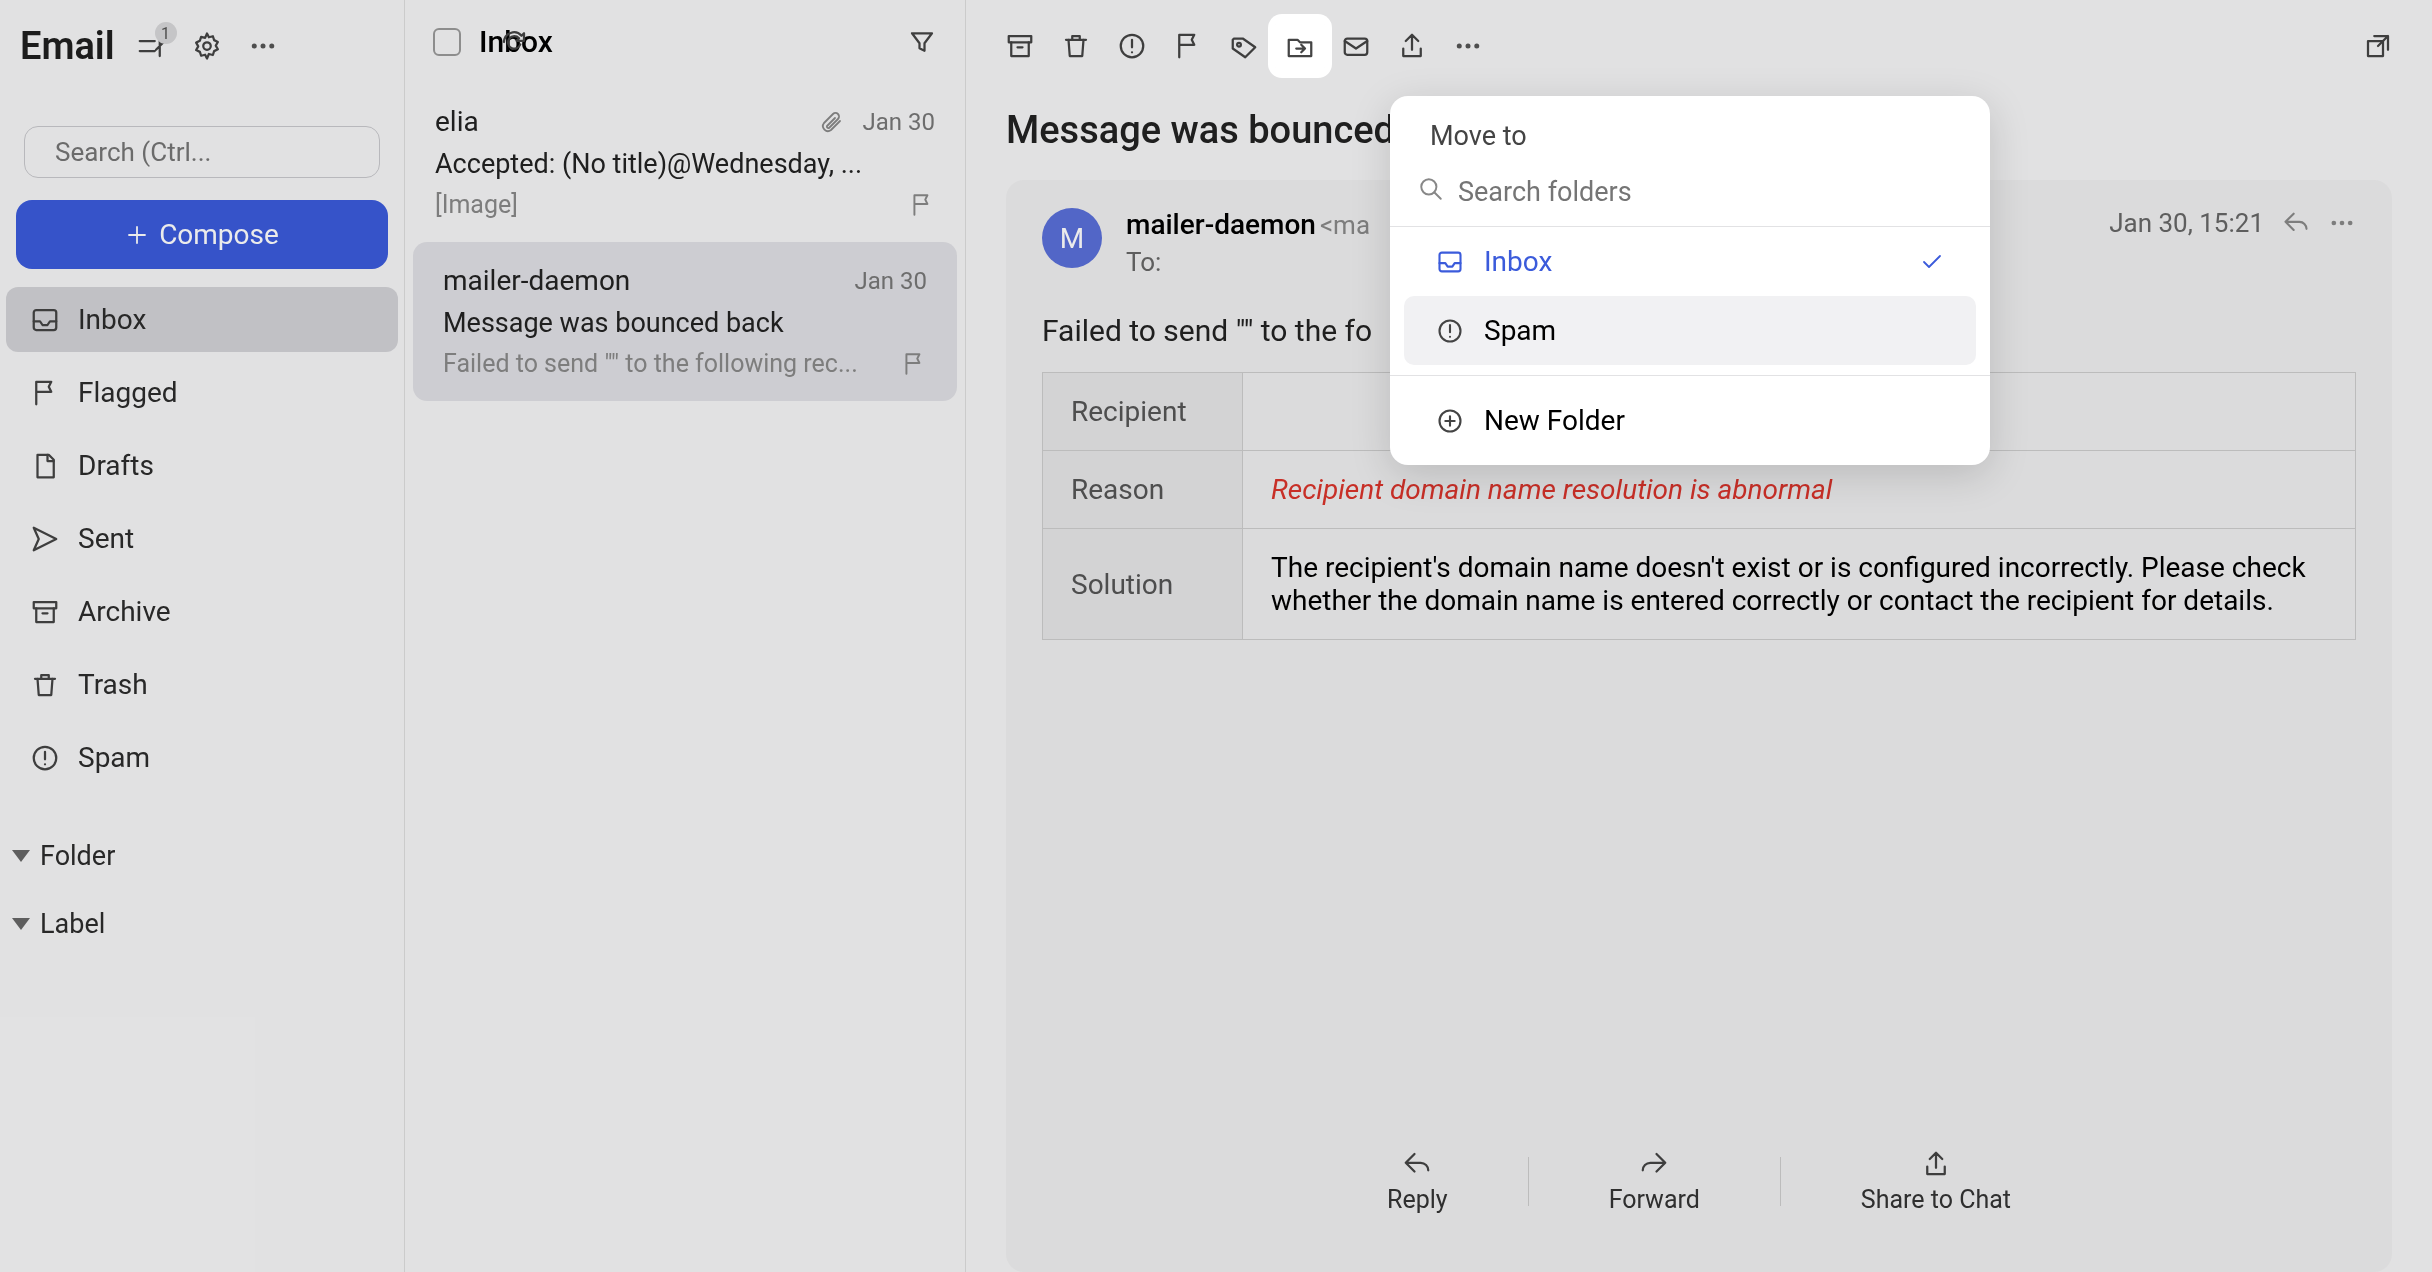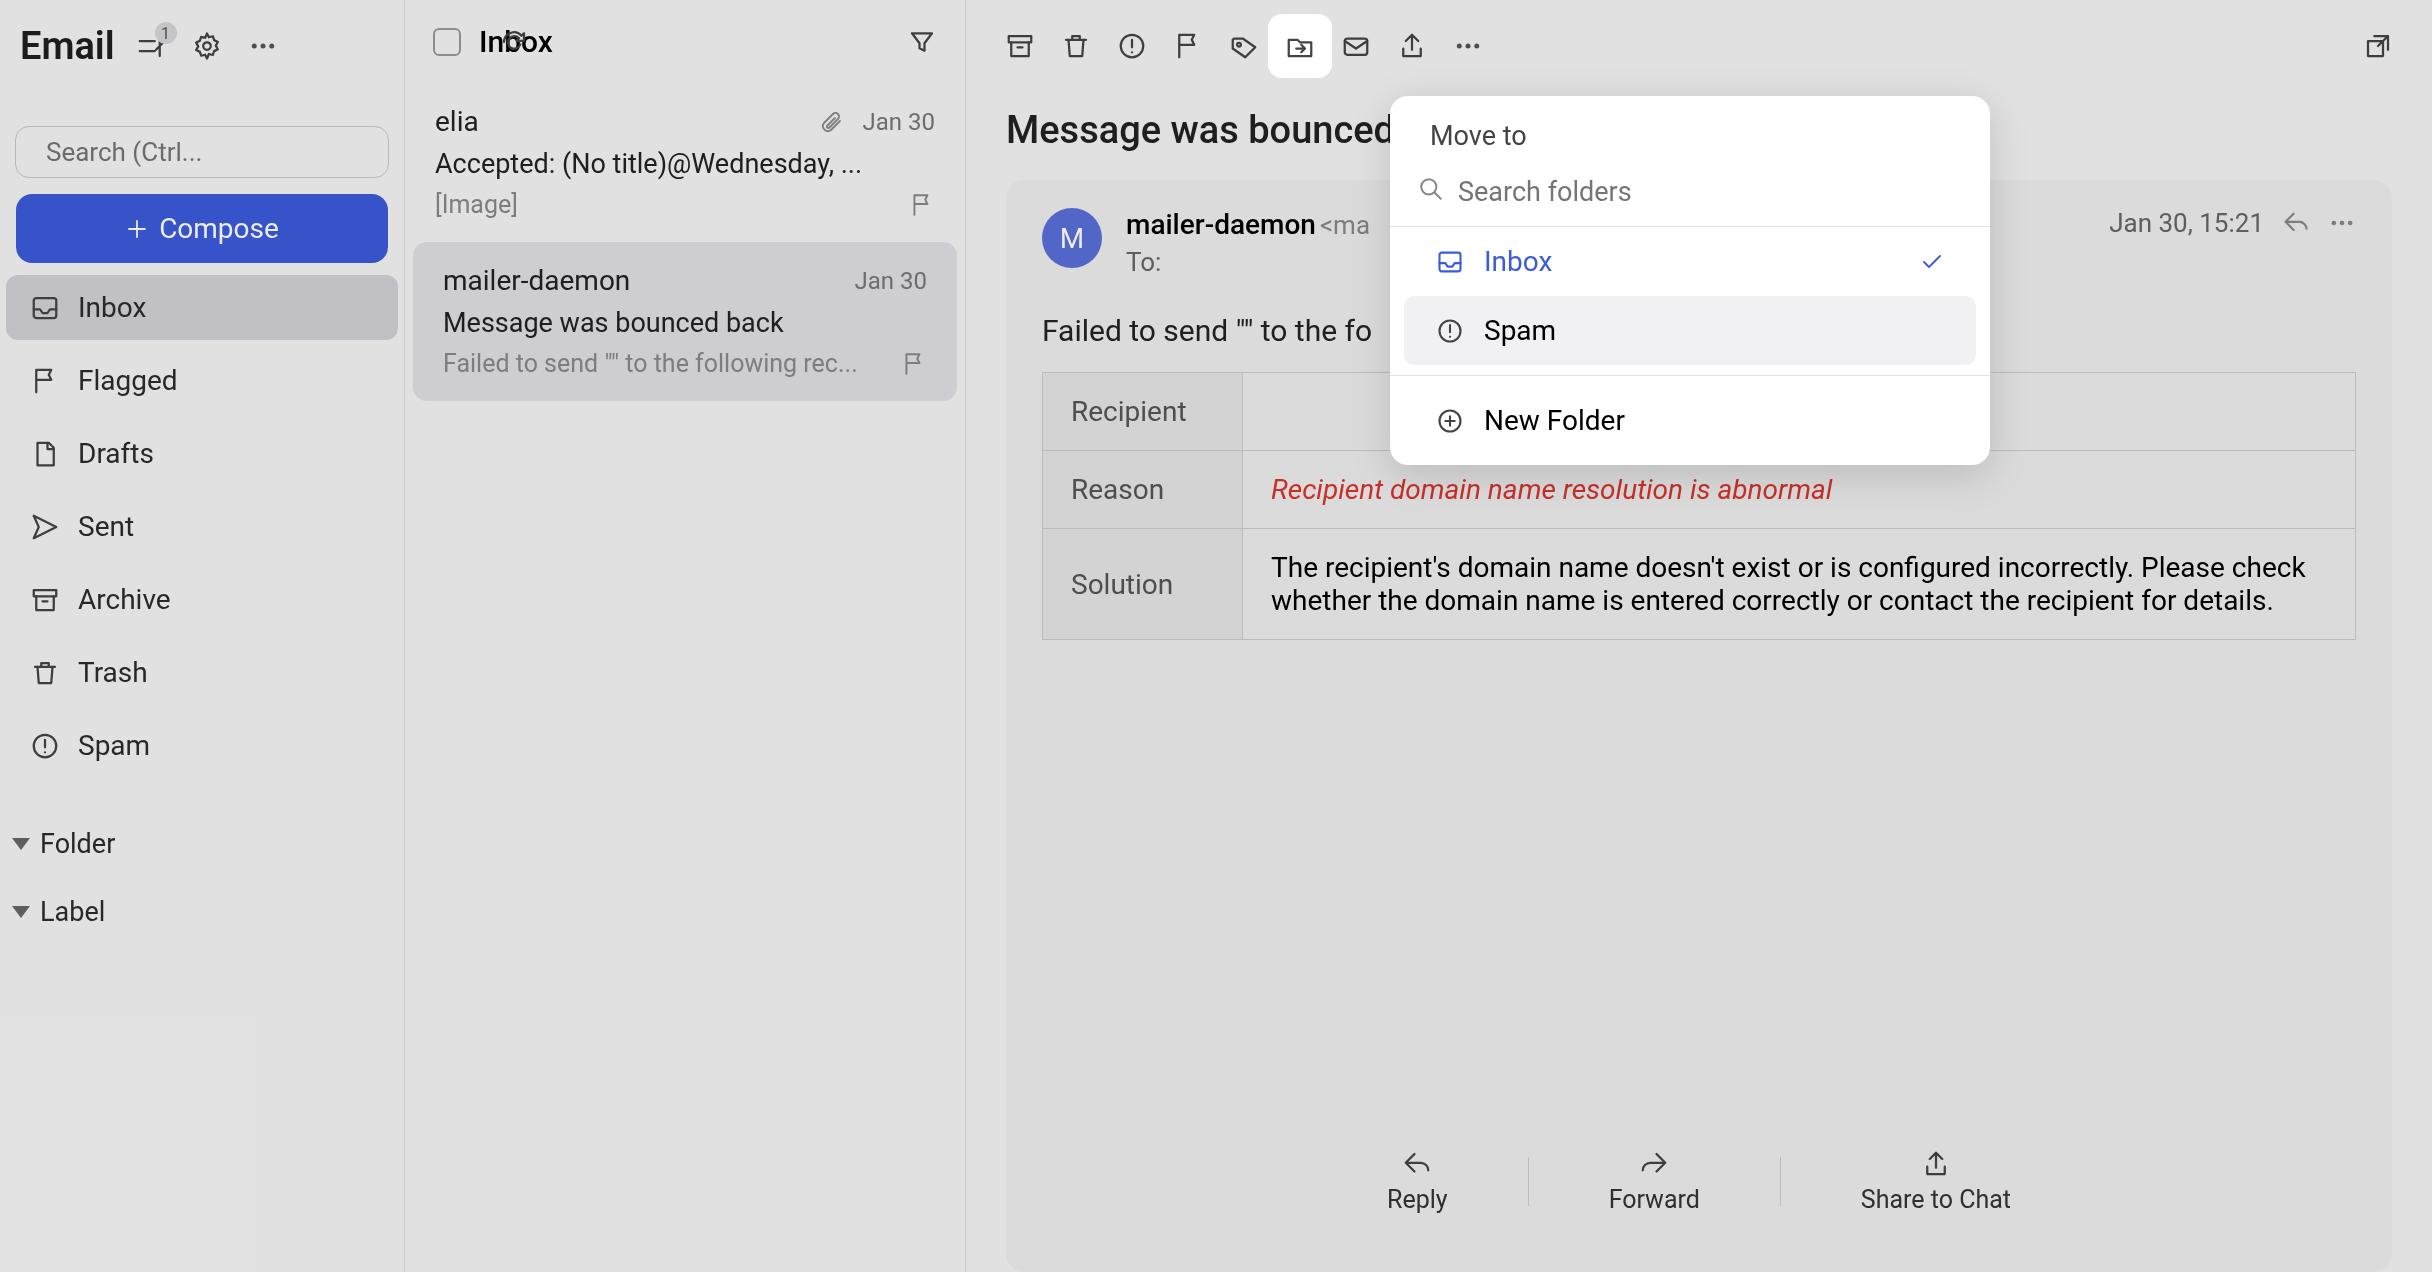--- a/index.html
+++ b/index.html
@@ -6,23 +6,23 @@
 body { width: 2432px; height: 1272px; overflow: hidden; position: relative; }
 .dim-overlay { position: absolute; inset: 0; background: rgba(0,0,0,0.08); z-index: 5; pointer-events: none; }
 .app { display: flex; width: 100%; height: 100%; background: #f5f5f6; }
 
 
 .sidebar { width: 404px; flex-shrink: 0; padding: 24px 4px; display: flex; flex-direction: column; gap: 8px; }
 .sidebar-header { display: flex; align-items: center; gap: 16px; padding: 0 16px 8px; }
 .app-title { font-size: 38px; font-weight: 600; color: #1f1f1f; }
 .hdr-icon-wrap { position: relative; width: 40px; height: 40px; display: flex; align-items: center; justify-content: center; border-radius: 8px; }
 .badge { position: absolute; top: -4px; right: -6px; background: #d6d6d8; color: #555; font-size: 16px; min-width: 22px; height: 22px; border-radius: 11px; display: flex; align-items: center; justify-content: center; padding: 0 4px; }
-.search-wrap { display: flex; align-items: center; gap: 12px; padding: 10px 18px; margin: 4px 11px; border: 1px solid #c8c8cc; border-radius: 14px; }
+.search-wrap { display: flex; align-items: center; gap: 12px; padding: 10px 18px; margin: 4px 20px; border: 1px solid #c8c8cc; border-radius: 14px; }
 .search-input { border: none; background: transparent; flex: 1; font-size: 26px; color: #333; outline: none; }
-.compose-btn { margin: 4px 12px; background: #3b5bdb; color: #fff; border: none; border-radius: 16px; padding: 18px; font-size: 28px; display: flex; align-items: center; justify-content: center; gap: 10px; }
+.compose-btn { margin: 10px 12px; background: #3b5bdb; color: #fff; border: none; border-radius: 16px; padding: 18px; font-size: 28px; display: flex; align-items: center; justify-content: center; gap: 10px; }
 .nav-item { display: flex; align-items: center; gap: 18px; padding: 16px 24px; margin: 0 2px; border-radius: 12px; font-size: 28px; color: #2c2c2c; }
 .nav-item.active { background: #d2d2d6; }
 .collapsible { display: flex; align-items: center; gap: 10px; padding: 14px 8px; font-size: 27px; color: #2c2c2c; }
 .caret { width: 0; height: 0; border-left: 9px solid transparent; border-right: 9px solid transparent; border-top: 12px solid #666; }
 
 
 .list-pane { width: 562px; flex-shrink: 0; border-left: 1px solid #ddd; border-right: 1px solid #ddd; display: flex; flex-direction: column; }
 .list-header { display: flex; align-items: center; gap: 18px; padding: 24px 28px; }
 .checkbox { width: 28px; height: 28px; border: 2px solid #999; border-radius: 6px; }
 .list-title { font-size: 30px; font-weight: 500; flex: 1; }

